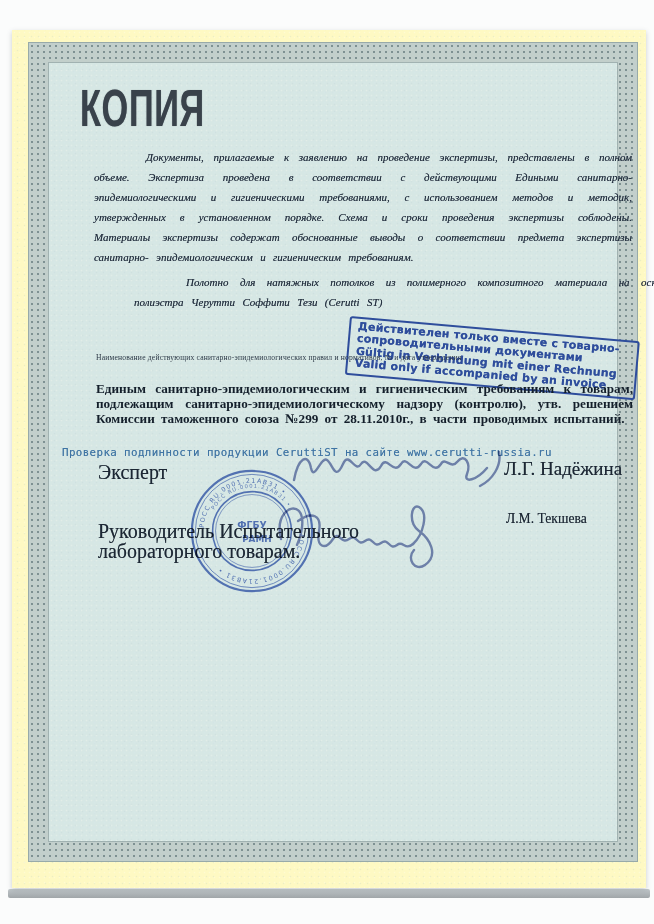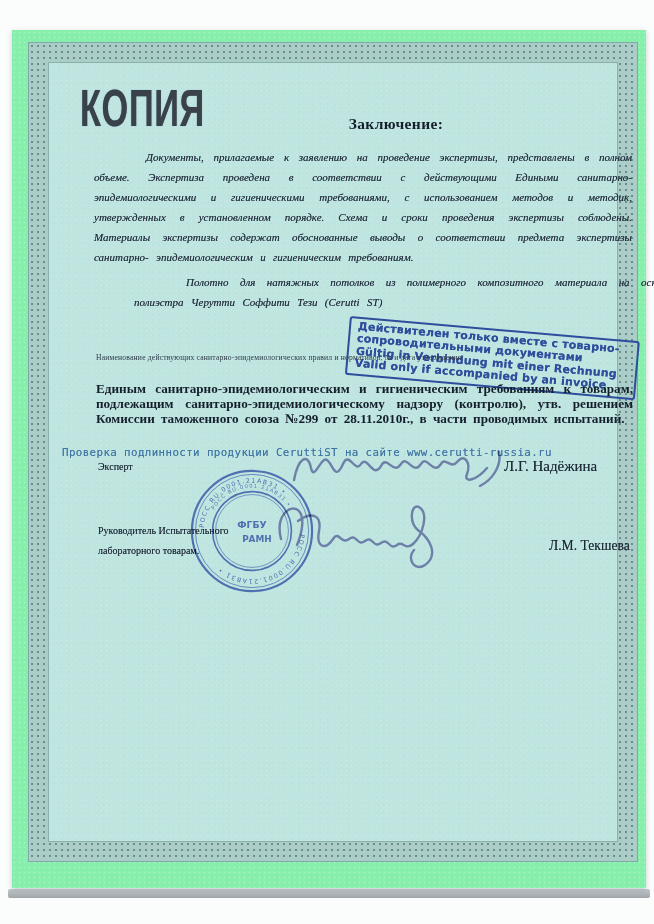--- a/index.html
+++ b/index.html
@@ -3,21 +3,21 @@
 <meta charset="utf-8">
 <style>
   html,body{margin:0;padding:0;}
   body{
     width:654px;height:924px;position:relative;overflow:hidden;
     background:#fbfcfc;
     font-family:"Liberation Serif",serif;
   }
   .doc{
     position:absolute;left:12px;top:30px;width:634px;height:858px;
-    background:#86efac;
+    background:#fef9c3;
     box-shadow:0 2px 5px rgba(60,70,80,.25);
   }
   .doc::before{ 
     content:"";position:absolute;inset:0;z-index:0;pointer-events:none;
     background-image:
       radial-gradient(rgba(255,255,255,.55) .6px, transparent 1.1px),
       radial-gradient(rgba(140,175,195,.28) .6px, transparent 1.1px);
     background-size:5px 5px,7px 7px;background-position:0 0,2px 3px;
     opacity:.55;
   }
@@ -88,25 +88,25 @@
     left:84px;top:351px;width:537px;
     font:700 13.2px/15.2px "Liberation Serif",serif;
     text-align:justify;word-spacing:.22em;color:#141f2b;
   }
   .verif{
     left:50px;top:416px;
     font:400 10.8px "DejaVu Sans Mono",monospace;
     color:#3f74a4;letter-spacing:.4px;
     text-shadow:0 0 .4px rgba(63,116,164,.6);
   }
-  .sig-label{font-size:10px;color:#1c2734;text-shadow:0 0 .4px rgba(28,39,52,.6);}
+  .sig-label{font-size:20px;color:#1c2734;text-shadow:0 0 .4px rgba(28,39,52,.6);}
   .expert-role{left:86px;top:431px;}
-  .expert-name{left:492px;top:428px;font-size:15px;}
+  .expert-name{left:492px;top:428px;font-size:19px;}
   .head-role{left:86px;top:491px;line-height:20px;}
-  .head-name{left:494px;top:508px;font-size:13.6px;margin-left:43px;}
+  .head-name{left:494px;top:481px;font-size:13.6px;}
 
   .round-stamp{
     left:176px;top:437px;width:128px;height:128px;
     mix-blend-mode:multiply;opacity:.85;
   }
   .sig{mix-blend-mode:multiply;}
   .sig path{fill:none;stroke:#6d80a8;stroke-width:2.4;stroke-linecap:round;stroke-linejoin:round;}
   .sig1{left:272px;top:400px;}
   .sig2{left:255px;top:463px;}
   .stamp-ink{fill:none;stroke:#3a5ca8;}
@@ -115,21 +115,20 @@
 </head>
 <body>
 
 <div class="doc">
   <div class="frame-band">
     <div class="frame-inner"></div>
   </div>
 
   <div class="content">
     <div class="copy-mark">КОПИЯ</div>
-    <div class="title">Заключение:</div>
 
     <div class="para p1">Документы, прилагаемые к заявлению на проведение экспертизы, представлены в полном объеме. Экспертиза проведена в соответствии с действующими Едиными санитарно-эпидемиологическими и гигиеническими требованиями, с использованием методов и методик, утвержденных в установленном порядке. Схема и сроки проведения экспертизы соблюдены. Материалы экспертизы содержат обоснованные выводы о соответствии предмета экспертизы санитарно- эпидемиологическим и гигиеническим требованиям.</div>
     <div class="para p2">Полотно для натяжных потолков из полимерного композитного материала на основе полиэстра Черутти Соффити Тези (Cerutti ST)</div>
 
     <div class="rect-stamp">
       <div>Действителен только вместе с товарно-</div>
       <div>сопроводительными документами</div>
       <div>Gültig in Verbindung mit einer Rechnung</div>
       <div>Valid only if accompanied by an invoice</div>
     </div>

